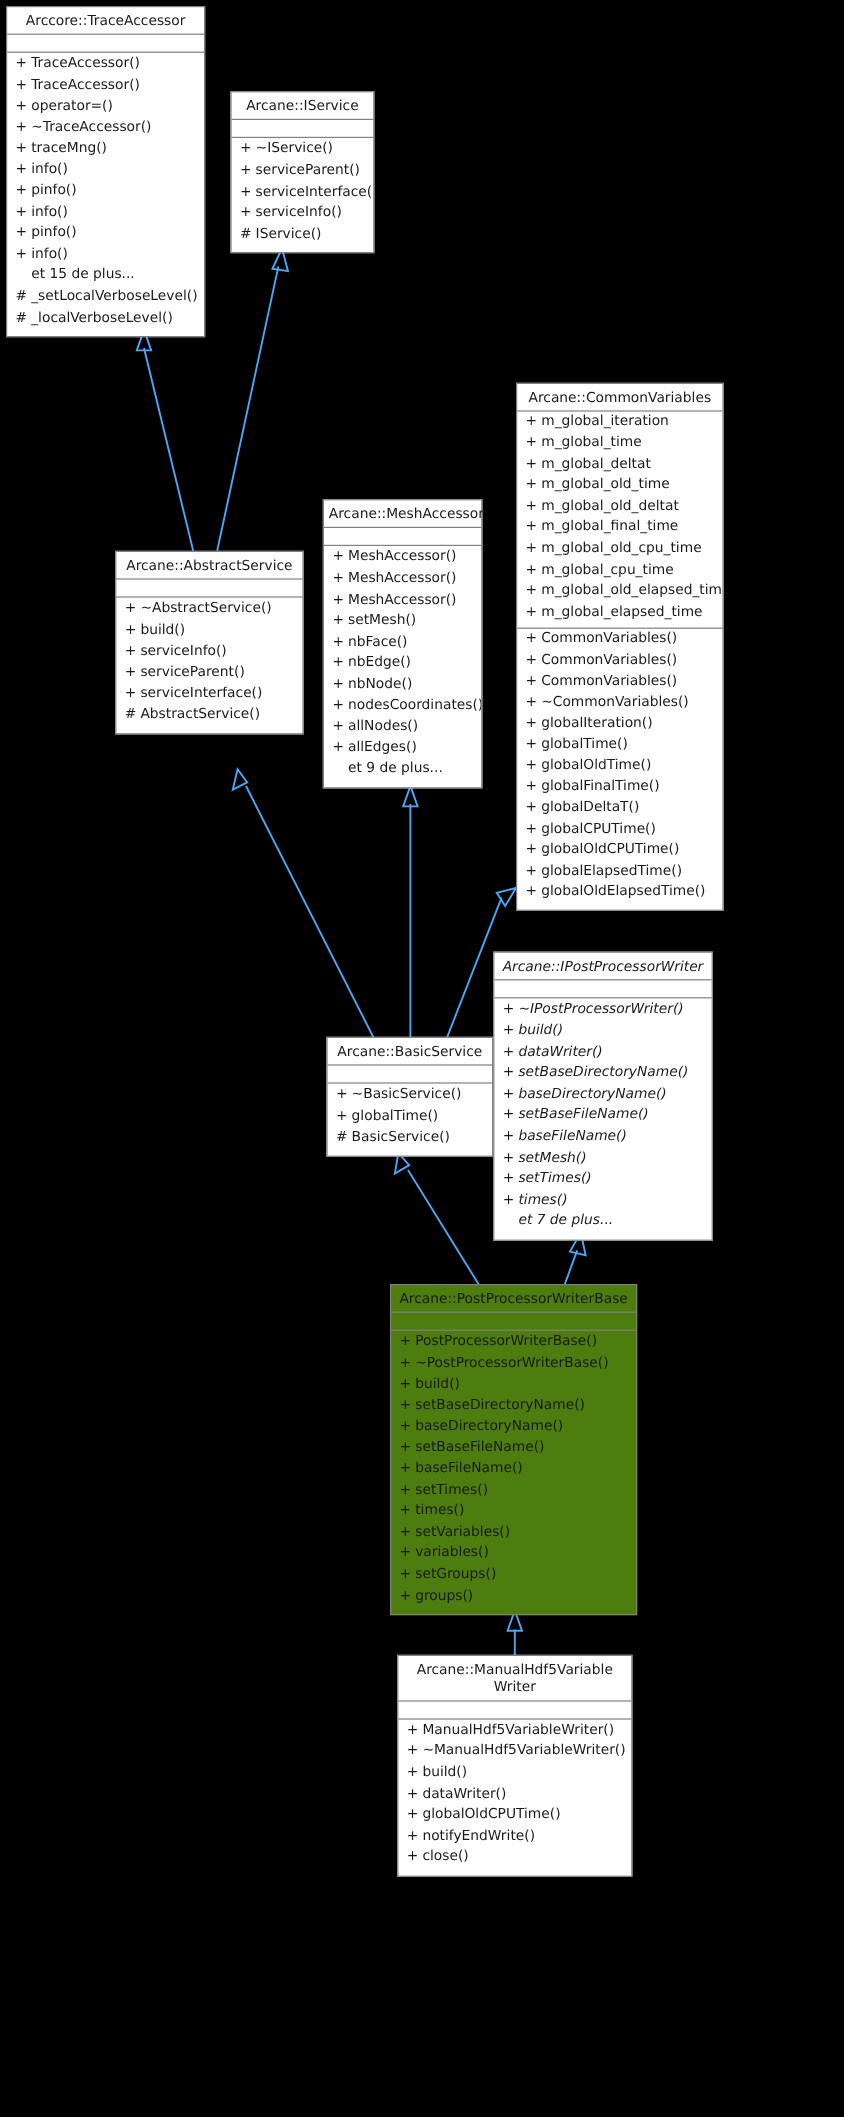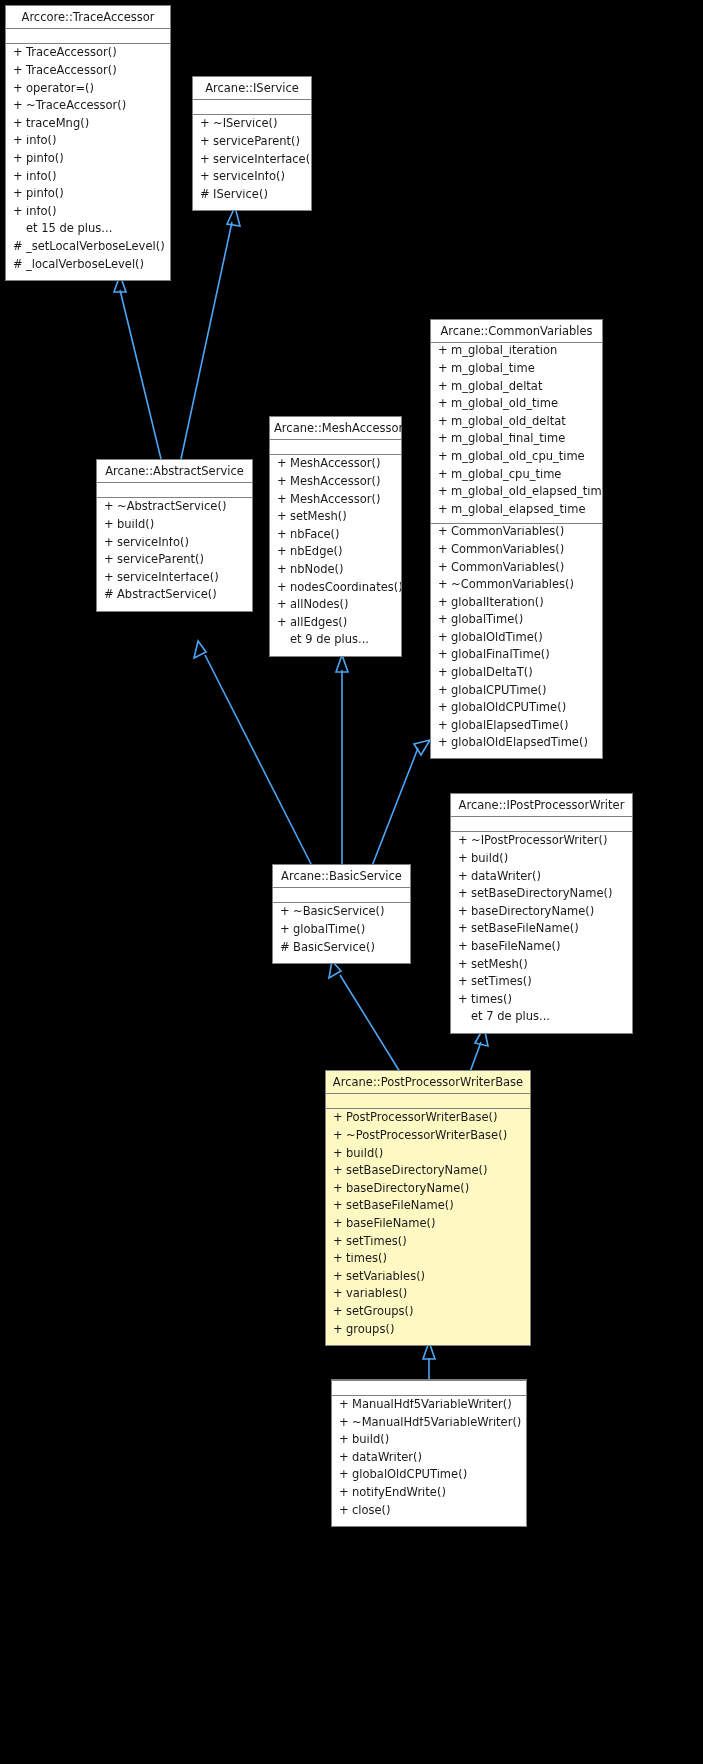--- a/index.html
+++ b/index.html
@@ -31,21 +31,21 @@
   .uml-box {
     position: absolute;
     background: #ffffff;
     border: 1px solid #808080;
     box-sizing: border-box;
     font-size: 11.5px;
     color: #1a1a1a;
     line-height: 1.0;
   }
   .uml-box.highlight {
-    background: #fef9c3;
+    background: #4d7c0f;
   }
   .box-title {
     text-align: center;
     padding: 4px 4px 4px 4px;
     font-size: 11.5px;
     color: #1a1a1a;
     white-space: pre-line;
     line-height: 1.25;
   }
   .sep {
@@ -419,21 +419,21 @@
           <span class="vis">+</span>
           <span class="mname">globalTime()</span>
         </div>
       <div class="member">
           <span class="vis">#</span>
           <span class="mname">BasicService()</span>
         </div>
     </div>
   </div>
 
-  <div class="uml-box" style="left:450px; top:793px; width:183px;">
+  <div class="uml-box" style="left:411px; top:793px; width:183px;font-style:italic;">
     <div class="box-title">Arcane::IPostProcessorWriter</div>
     <div class="sep"></div>
     <div class="attr-pad"></div>
     <div class="sep"></div>
     <div class="member-list">
       <div class="member">
           <span class="vis">+</span>
           <span class="mname">~IPostProcessorWriter()</span>
         </div>
       <div class="member">
@@ -534,20 +534,22 @@
           <span class="mname">setGroups()</span>
         </div>
       <div class="member">
           <span class="vis">+</span>
           <span class="mname">groups()</span>
         </div>
     </div>
   </div>
 
   <div class="uml-box" style="left:331px; top:1379px; width:196px;">
+    <div class="box-title">Arcane::ManualHdf5Variable
+Writer</div>
     <div class="sep"></div>
     <div class="attr-pad"></div>
     <div class="sep"></div>
     <div class="member-list">
       <div class="member">
           <span class="vis">+</span>
           <span class="mname">ManualHdf5VariableWriter()</span>
         </div>
       <div class="member">
           <span class="vis">+</span>

